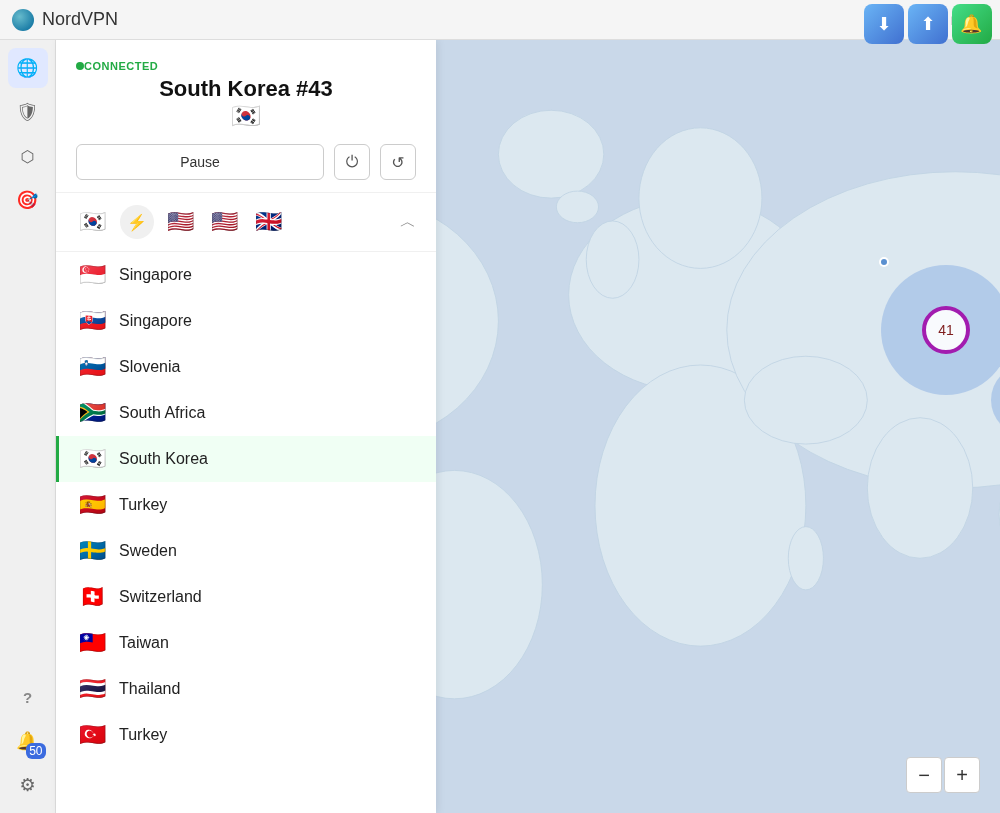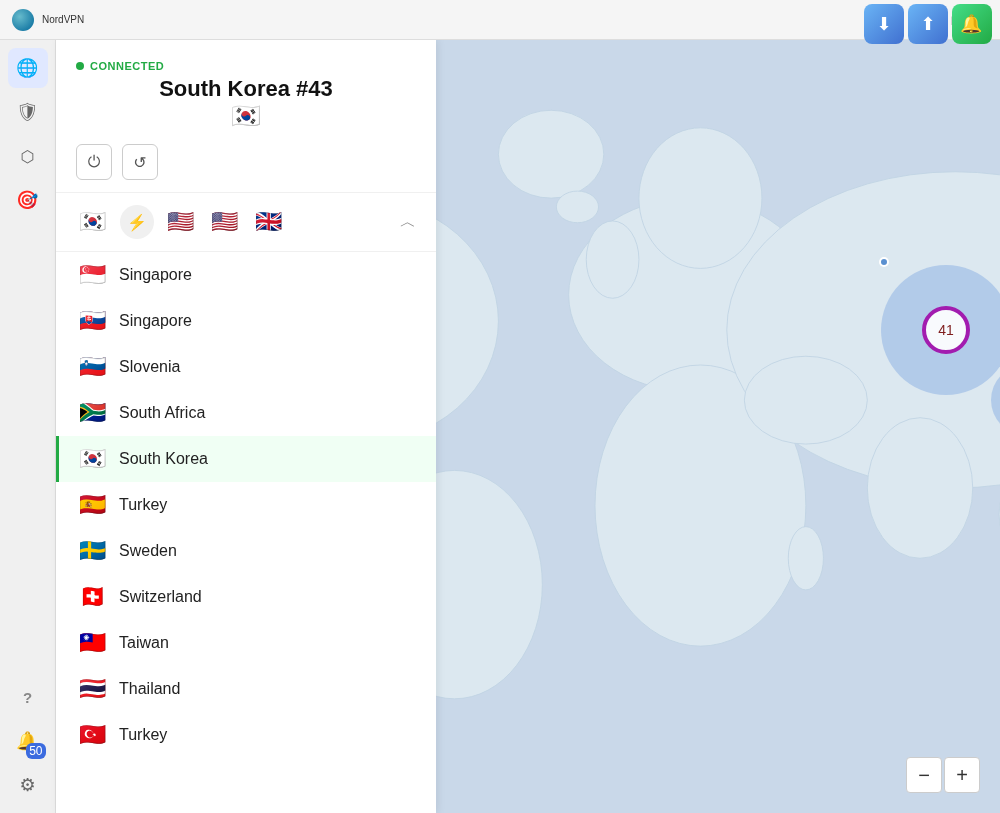--- a/index.html
+++ b/index.html
@@ -24,21 +24,21 @@
       z-index: 100;
       border-bottom: 1px solid #ddd;
     }
     .title-bar-logo {
       width: 22px; height: 22px;
       background: radial-gradient(circle at 35% 35%, #6bc, #069);
       border-radius: 50%;
       margin-right: 8px;
     }
     .title-bar-title {
-      font-size: 10px;
+      font-size: 18px;
       color: #333;
       flex: 1;
     }
     .title-bar-controls {
       display: flex;
       gap: 8px;
     }
     .title-btn {
       width: 16px; height: 16px;
       border: none; background: transparent;
@@ -99,21 +99,21 @@
       box-shadow: 2px 0 8px rgba(0,0,0,0.08);
       z-index: 10;
       border-radius: 0 0 0 0;
     }
 
     .panel-header {
       padding: 20px 20px 12px;
       border-bottom: 1px solid #f0f0f0;
     }
     .connected-label {
-      display: flex; align-items: center; gap: 6px;
+      display: flex; align-items: center; gap: 0;
       font-size: 11px;
       font-weight: 700;
       color: #22aa44;
       text-transform: uppercase;
       letter-spacing: 0.5px;
       margin-bottom: 4px;
     }
     .connected-dot {
       width: 8px; height: 8px;
       background: #22aa44;
@@ -384,20 +384,21 @@
     <div class="panel-header">
       <div class="connected-label">
         <div class="connected-dot"></div>
         <span>CONNECTED</span>
       </div>
       <div class="server-name-row">
         <span class="server-name">South Korea #43</span>
         <span class="server-flag">🇰🇷</span>
       </div>
       <div class="action-row">
+        <button class="pause-btn">Pause</button>
         <button class="icon-btn">
           <span>⏻</span>
         </button>
         <button class="icon-btn">
           <span>↺</span>
         </button>
       </div>
     </div>
 
     <div class="quick-icons">

